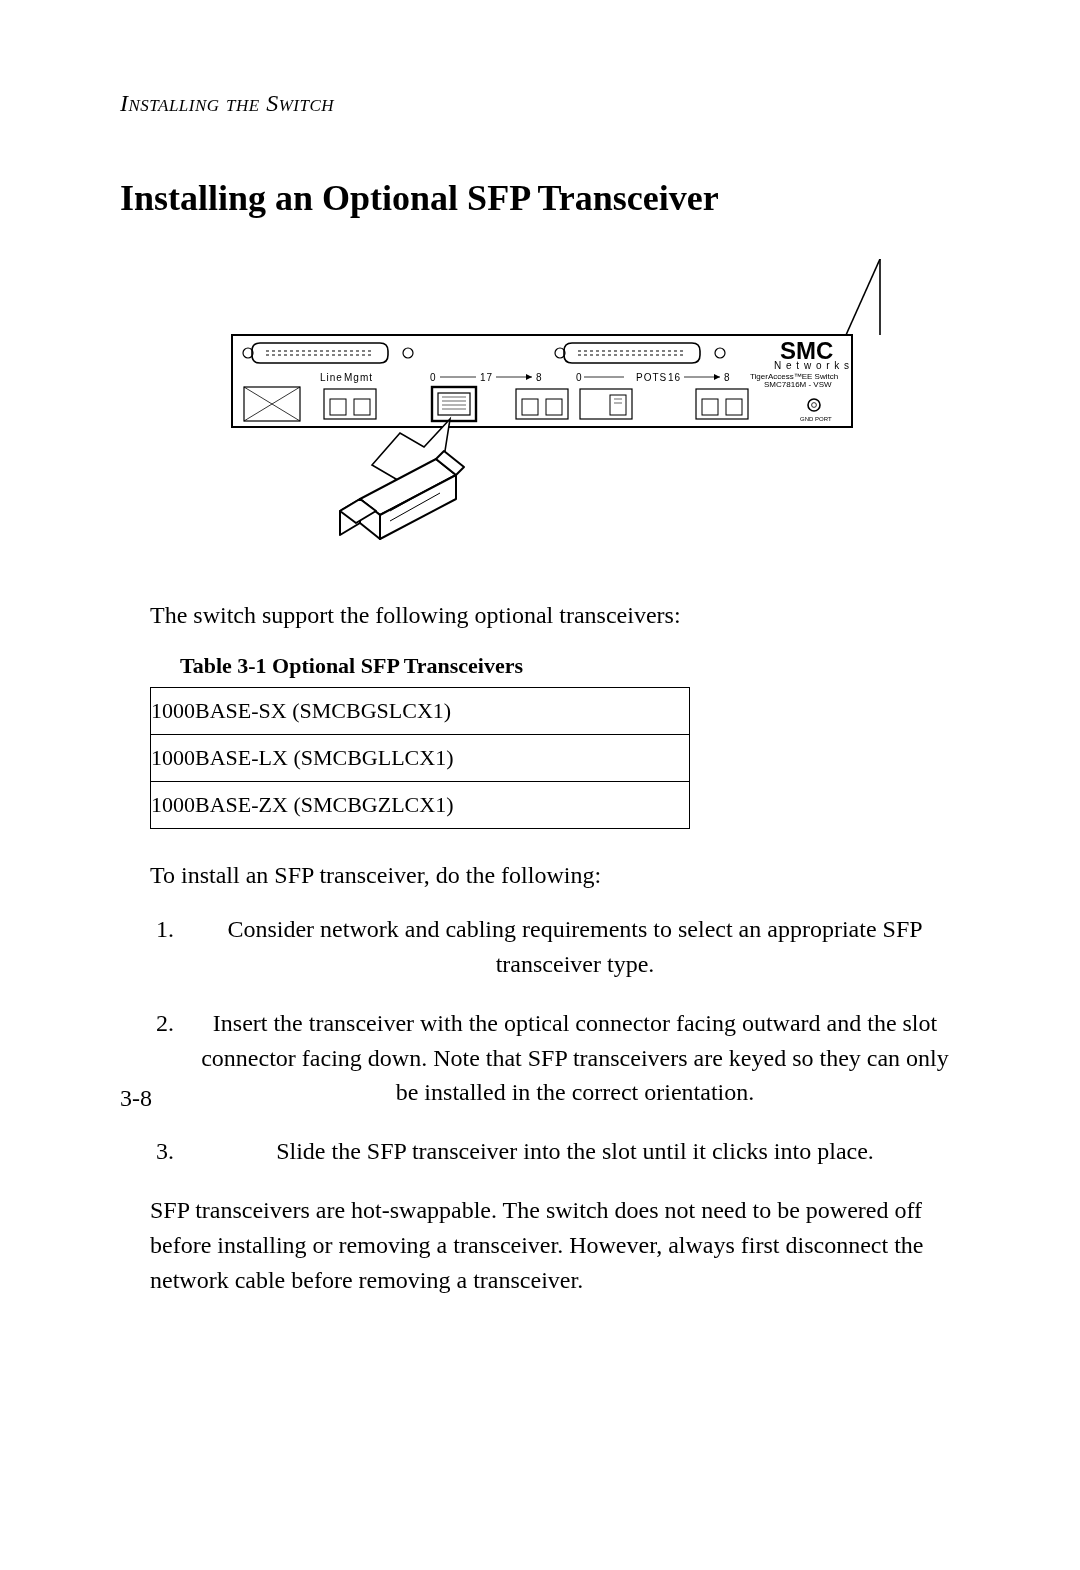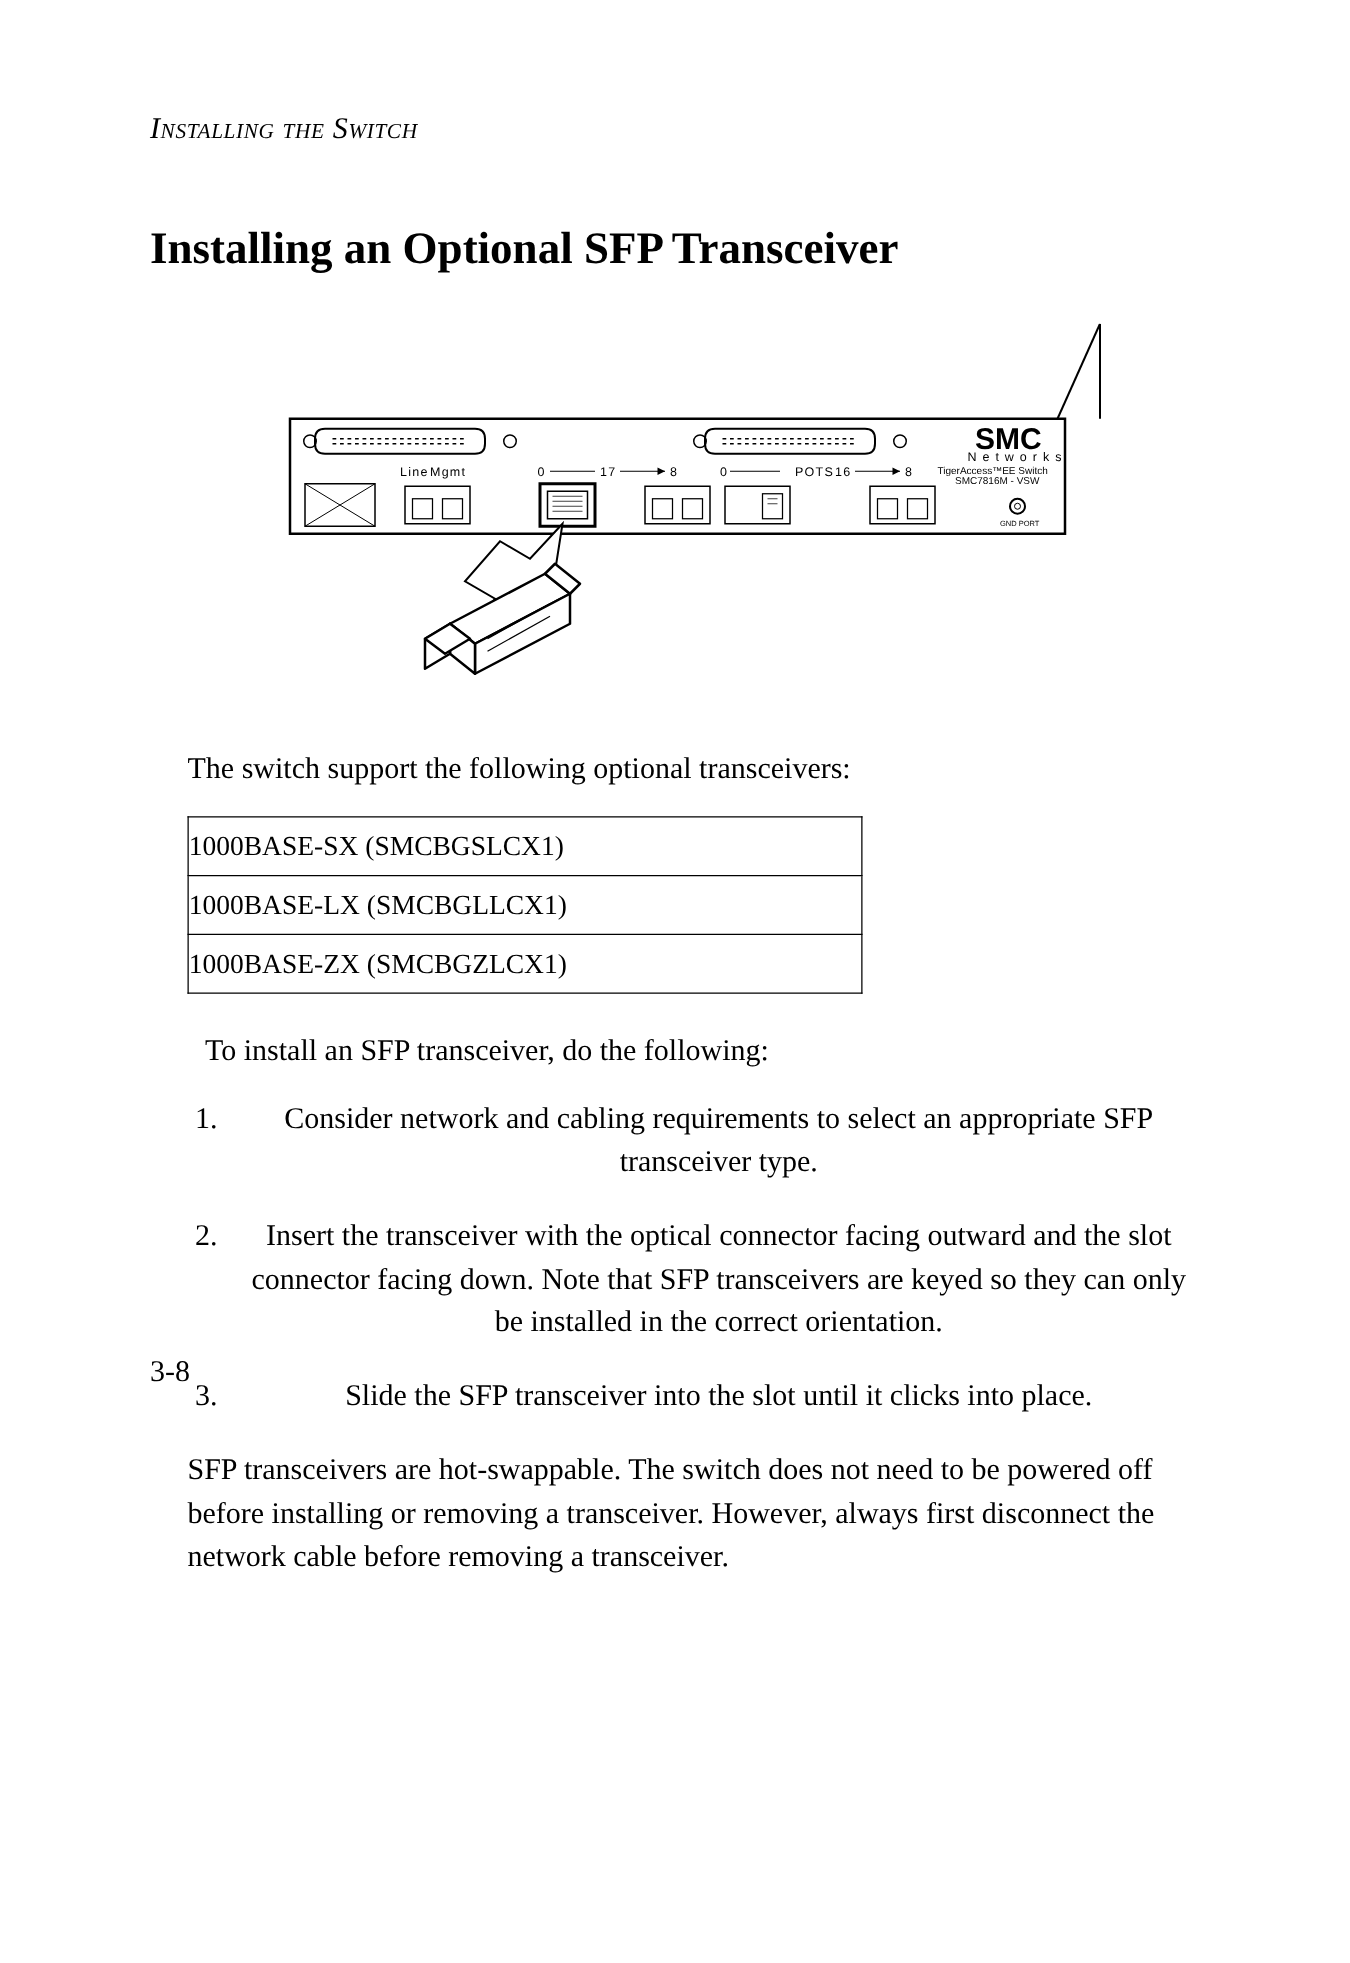--- a/index.html
+++ b/index.html
@@ -207,36 +207,37 @@
 
         <line x1="135" y1="126" x2="160" y2="112" stroke-width="0.5"></line>
         <line x1="135" y1="131" x2="160" y2="117" stroke-width="0.5"></line>
       </g>
     </svg>
 
   </div>
 
   <p class="body" style="margin-left:30px">The switch support the following optional transceivers:</p>
 
+  <div class="table-caption">Table 3-1  Optional SFP Transceivers</div>
 
   <table class="sfp">
     <tbody>
         <tr>
           <td>1000BASE-SX (SMCBGSLCX1)</td>
         </tr>
     <tr>
           <td>1000BASE-LX (SMCBGLLCX1)</td>
         </tr>
     <tr>
           <td>1000BASE-ZX (SMCBGZLCX1)</td>
         </tr>
   </tbody>
     </table>
 
-  <p class="body" style="margin-left:44px; margin-top:30px">To install an SFP transceiver, do the following:</p>
+  <p class="body" style="margin-left:30px; margin-top:30px">To install an SFP transceiver, do the following:</p>
 
   <ol class="steps">
     <li>Consider network and cabling requirements to select an appropriate SFP transceiver type.</li>
     <li>Insert the transceiver with the optical connector facing outward and the slot connector facing down. Note that SFP transceivers are keyed so they can only be installed in the correct orientation.</li>
     <li>Slide the SFP transceiver into the slot until it clicks into place.</li>
   </ol>
 
   <div class="note-block">
     <div class="note-text">SFP transceivers are hot-swappable. The switch does not need to be powered off before installing or removing a transceiver. However, always first disconnect the network cable before removing a transceiver.</div>
   </div>

